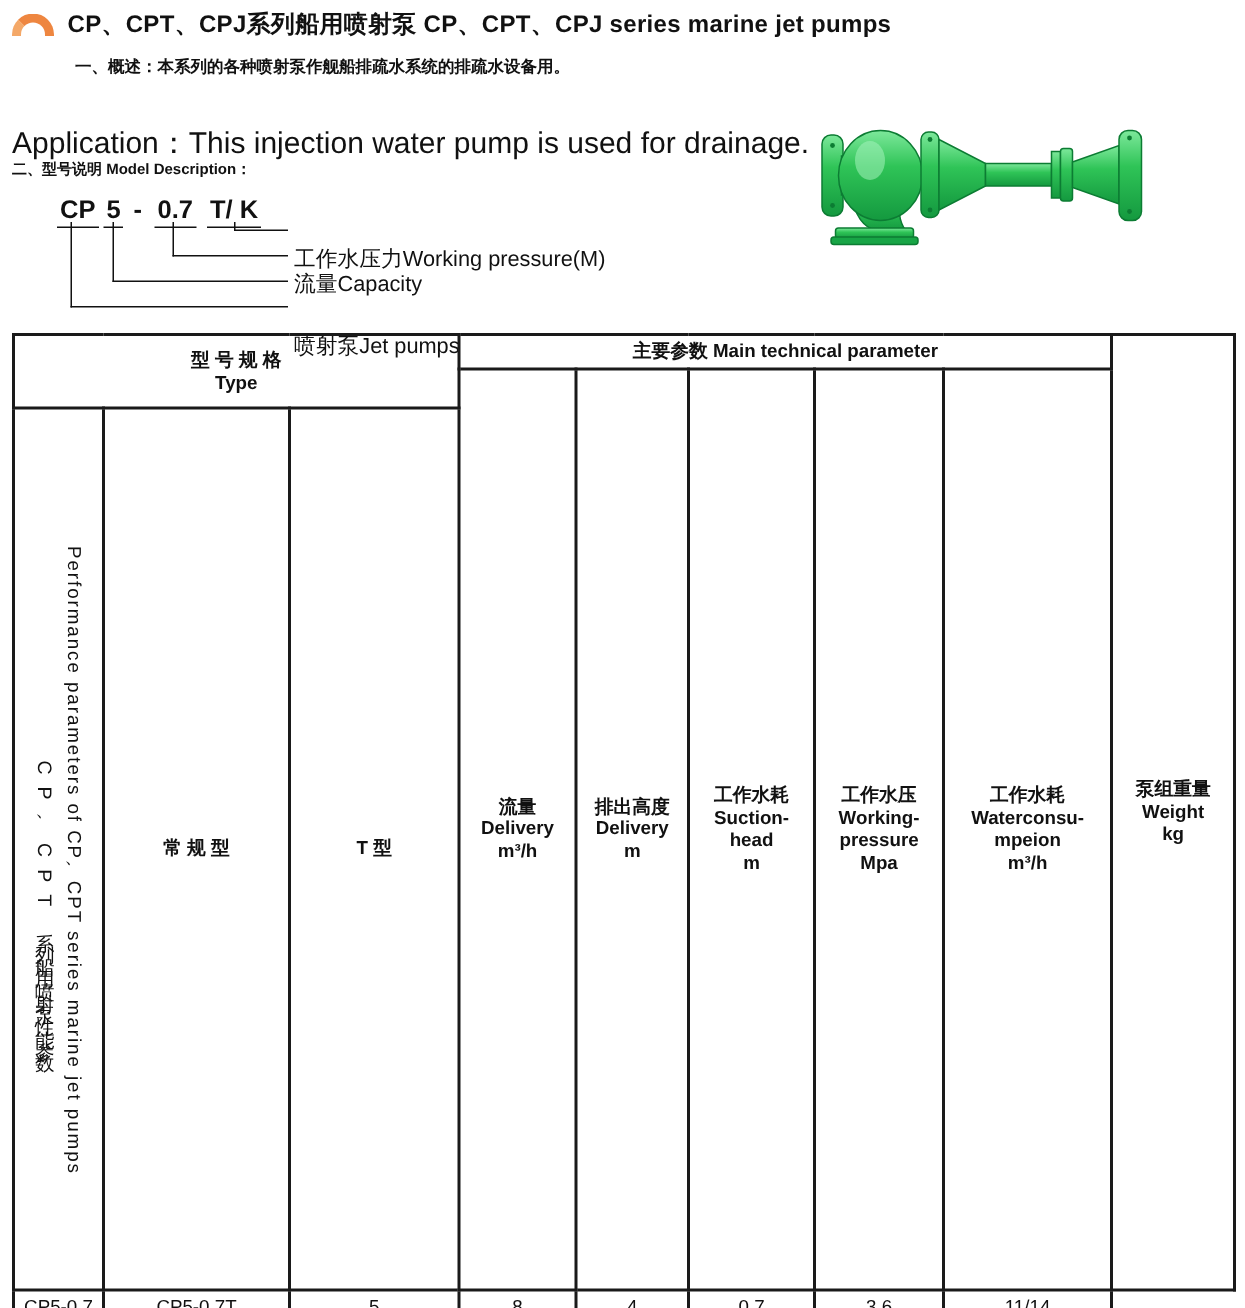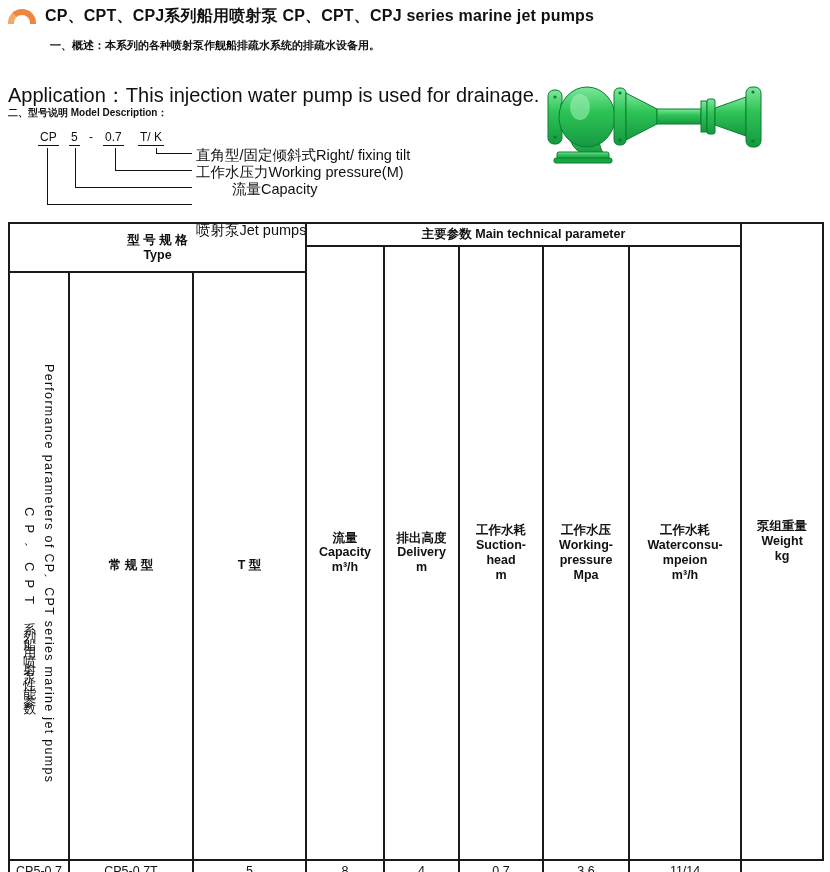--- a/index.html
+++ b/index.html
@@ -17,36 +17,36 @@
   .doc-title h1 { font-size:16px; font-weight:bold; letter-spacing:.2px; }
 
   
   .p-zh { position:absolute; left:8px; top:38px; width:486px; font-size:11px; font-weight:bold;
           line-height:1.4;margin-left:42px; }
   .p-en { position:absolute; left:8px; top:82px; font-size:20px; }
   .h-model { position:absolute; left:8px; top:106px; font-size:10px; font-weight:bold; }
 
   
   .diagram { position:absolute; left:0; top:128px; width:580px; height:94px; }
-  .code-token { position:absolute; top:2px; font-size:12px; font-weight:400;
+  .code-token { position:absolute; top:2px; font-size:17px; font-weight:700;
                 border-bottom:1.5px solid #111; padding:0 2px 1px 2px; }
   .code-token:nth-of-type(1) { left:38px; }
   .code-token:nth-of-type(2) { left:69px; }
   .code-token:nth-of-type(3) { left:87px; border-bottom:none; }
   .code-token:nth-of-type(4) { left:103px; }
   .code-token:nth-of-type(5) { left:138px; }
   .dg-line { position:absolute; border-left:1.5px solid #111; border-bottom:1.5px solid #111; }
   .dg-line.l1 { left:156px; top:20px; width:36px; height:6px; }
   .dg-line.l2 { left:115px; top:20px; width:77px; height:23px; }
   .dg-line.l3 { left:75px;  top:20px; width:117px; height:40px; }
   .dg-line.l4 { left:47px;  top:20px; width:145px; height:57px; }
   .dg-label { position:absolute; left:196px; font-size:14.5px; white-space:nowrap; }
   .dg-label.b1 { top:18px; }
   .dg-label.b2 { top:35px;text-align:center; }
-  .dg-label.b3 { top:52px;margin-left:36px; }
+  .dg-label.b3 { top:52px; }
   .dg-label.b4 { top:69px;margin-top:24px; }
 
   
   .pump { position:absolute; left:540px; top:78px; width:240px; height:95px; }
 
   
   table.params { position:absolute; left:8px; top:222px; width:814px;
                  border-collapse:collapse; table-layout:fixed; }
   table.params th, table.params td { border:2px solid #1a1a1a; text-align:center;
                  vertical-align:middle; padding:0; font-size:12.5px; line-height:1.18;
@@ -84,21 +84,20 @@
     <span class="code-token">5</span>
     <span class="code-token">-</span>
     <span class="code-token">0.7</span>
     <span class="code-token">T/ K</span>
 
     <div class="dg-line l1"></div>
     <div class="dg-line l2"></div>
     <div class="dg-line l3"></div>
     <div class="dg-line l4"></div>
 
-    <span class="dg-label b1">直角型/固定倾斜式Right/ fixing tilt</span>
     <span class="dg-label b2">工作水压力Working pressure(M)</span>
     <span class="dg-label b3">流量Capacity</span>
     <span class="dg-label b4">喷射泵Jet pumps</span>
   </div>
 
   <svg class="pump" viewBox="0 0 240 95" xmlns="http://www.w3.org/2000/svg">
     <defs>
       <linearGradient id="pg" x1="0" y1="0" x2="0" y2="1">
         <stop offset="0" stop-color="#7de89b"></stop>
         <stop offset="0.4" stop-color="#2fc457"></stop>
@@ -154,21 +153,21 @@
       <tr class="hr1">
         <th class="type-h" colspan="3" rowspan="2">型 号 规 格
 Type</th>
         <th class="main-h" colspan="5">主要参数 Main technical parameter</th>
         <th rowspan="3">泵组重量
 Weight
 kg</th>
       </tr>
       <tr class="hr2">
         <th rowspan="2">流量
-Capacity
+Delivery
 m³/h</th>
         <th rowspan="2">排出高度
 Delivery
 m</th>
         <th rowspan="2">工作水耗
 Suction-
 head
 m</th>
         <th rowspan="2">工作水压
 Working-

